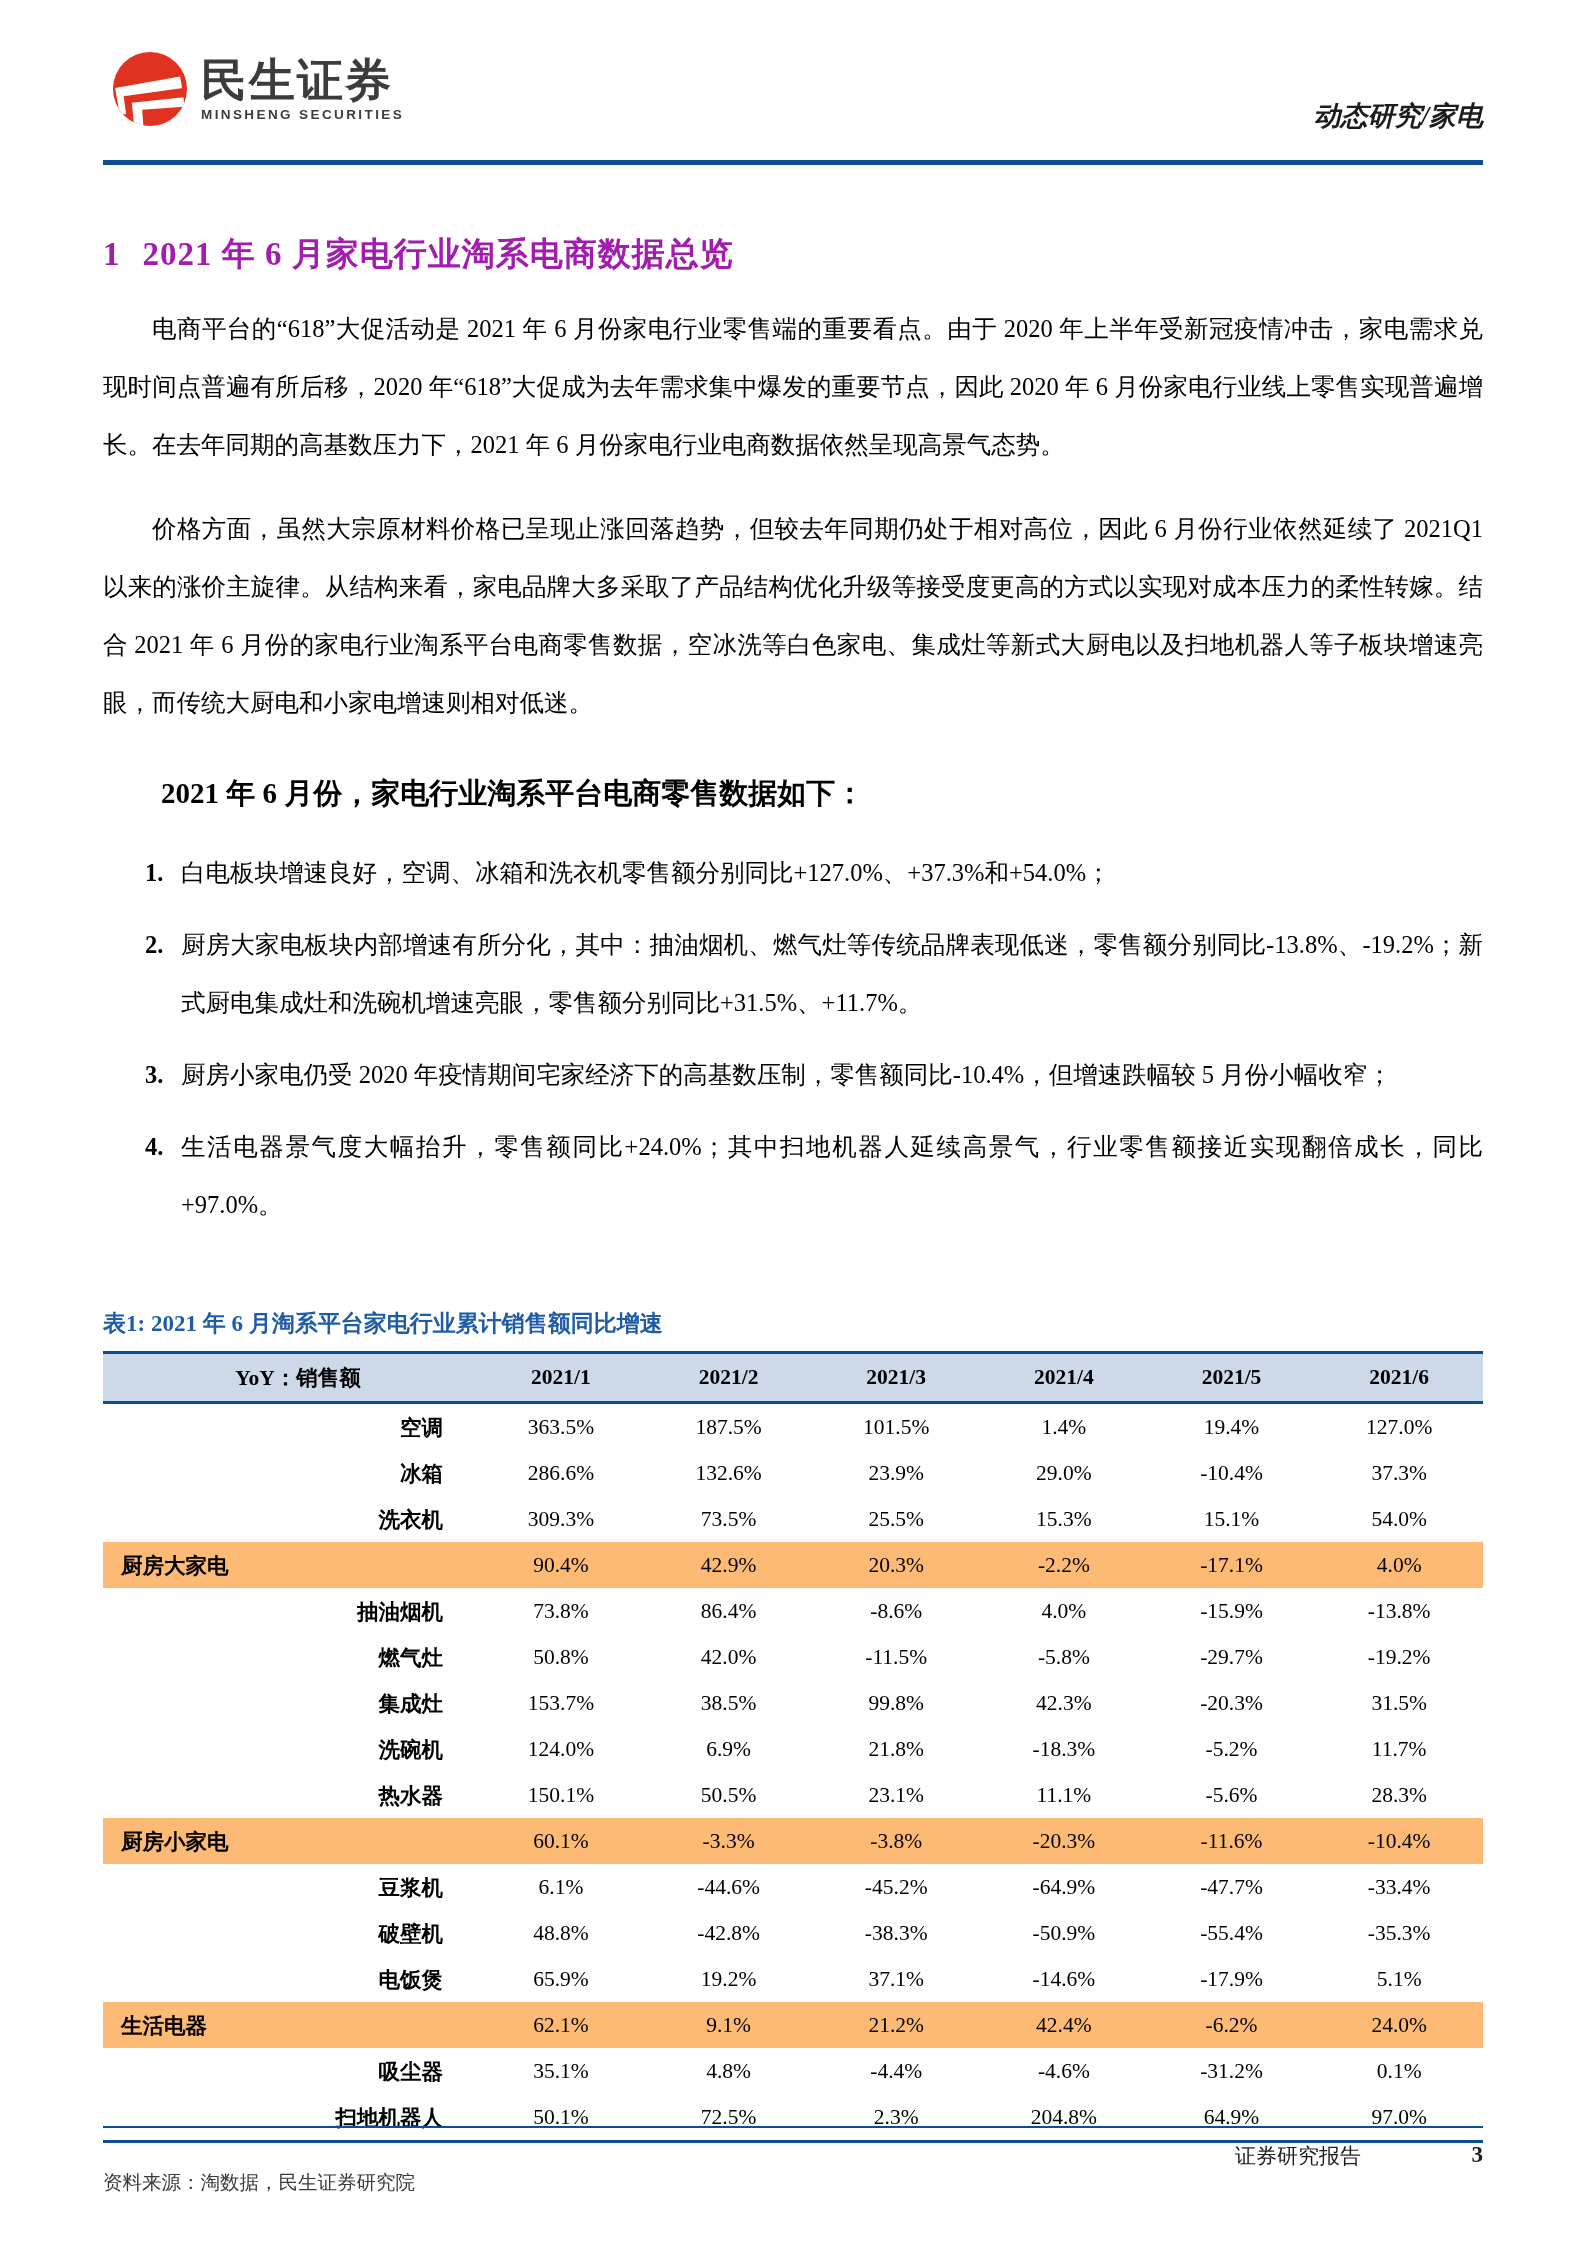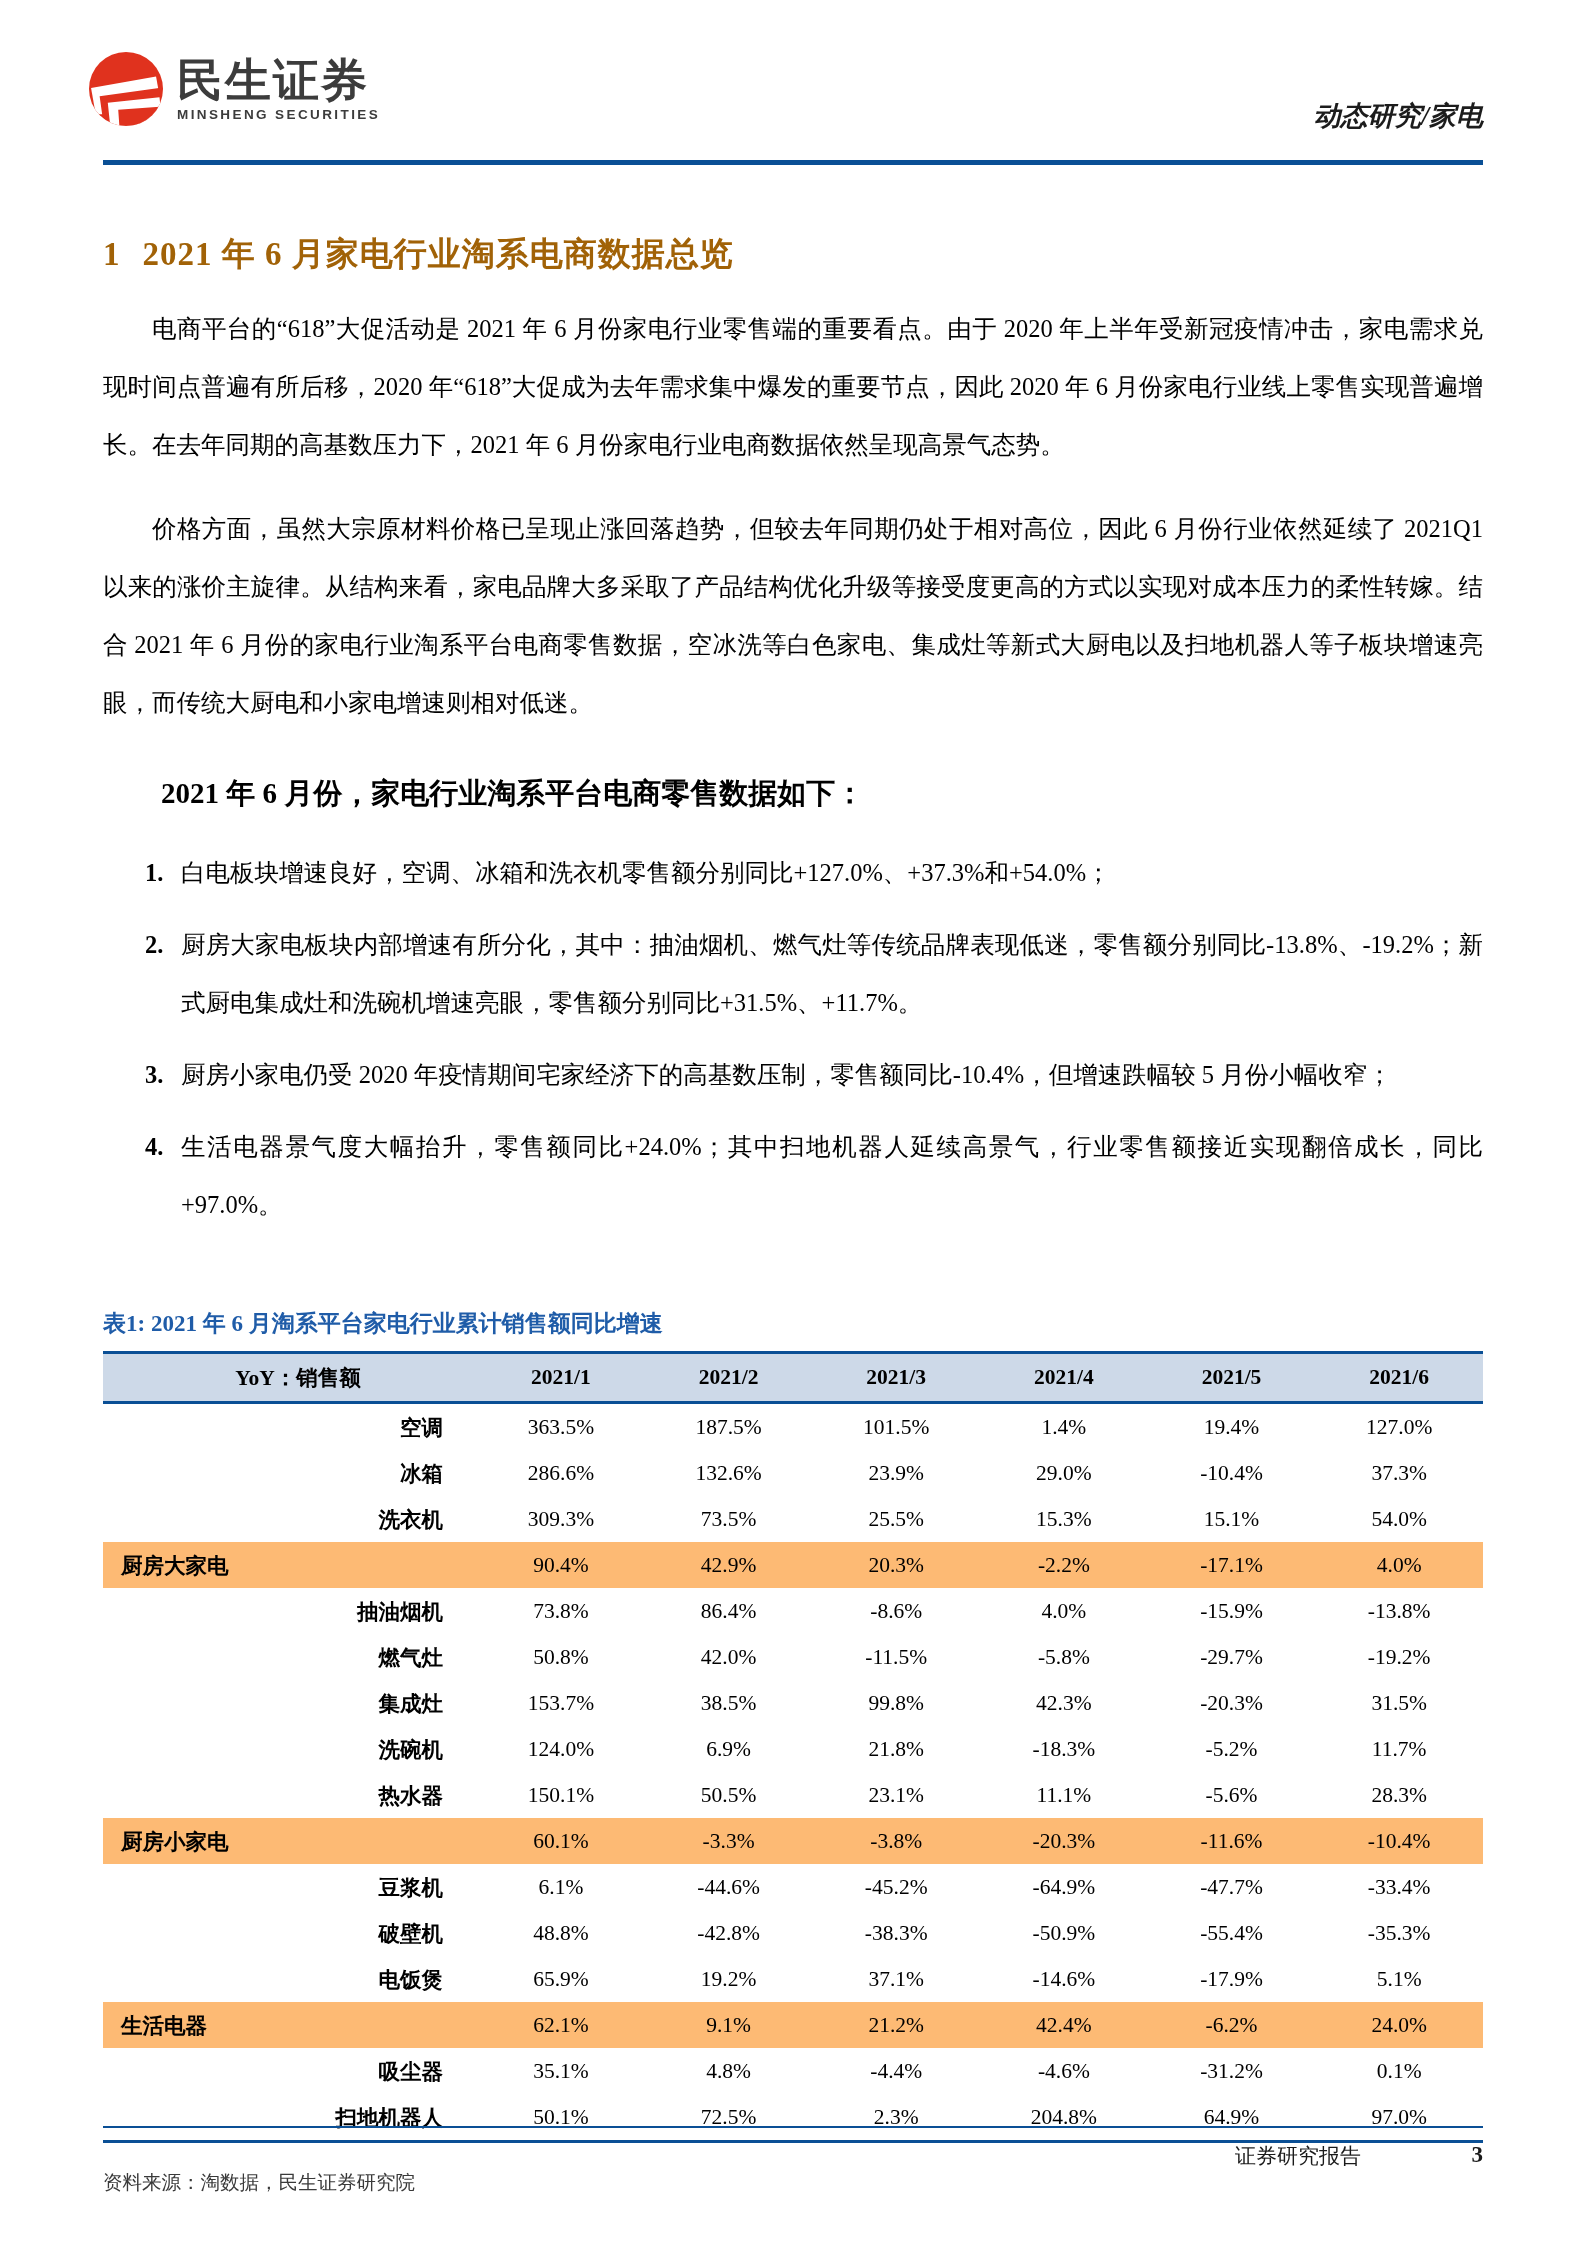--- a/index.html
+++ b/index.html
@@ -23,21 +23,21 @@
 
   
   .header {
     position: absolute;
     left: 0; right: 0;
     top: 0;
     height: 176px;
   }
   .logo-wrap {
     position: absolute;
-    left: 89px;
+    left: 113px;
     top: 52px;
     display: flex;
     align-items: center;
   }
   .logo-mark {
     width: 74px;
     height: 74px;
     border-radius: 50%;
     background: #e0321e;
     position: relative;
@@ -123,21 +123,21 @@
   }
 
   
   .section-title {
     position: absolute;
     left: 103px;
     top: 232px;
     font-family: "Liberation Serif", "DejaVu Serif", serif;
     font-size: 33px;
     font-weight: bold;
-    color: #a16207;
+    color: #a21caf;
     letter-spacing: 1px;
     white-space: nowrap;
   }
   .section-title .num {
     margin-right: 22px;
   }
 
   
   .content {
     position: absolute;

